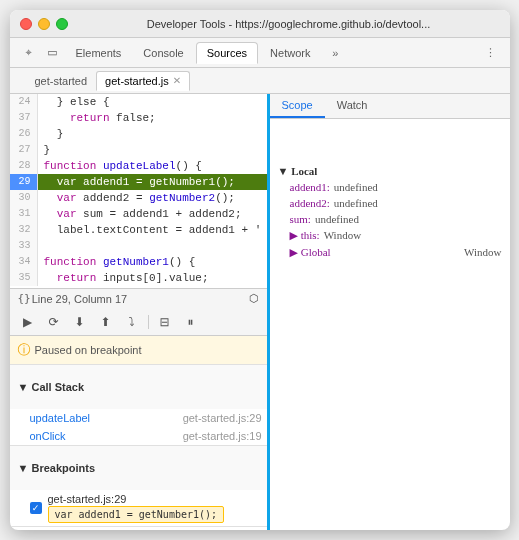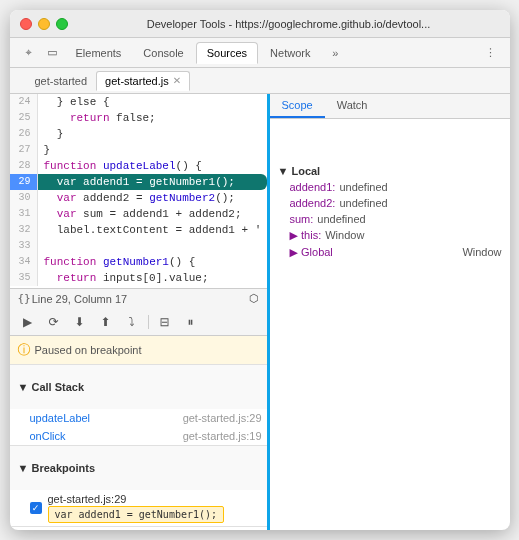--- a/index.html
+++ b/index.html
@@ -148,22 +148,21 @@
       font-size: 11px;
       background: #fff;
     }
     .code-line {
       display: flex;
       align-items: flex-start;
       min-height: 16px;
       line-height: 16px;
     }
     .code-line.highlighted {
-      background: #0f766e;
-      border-radius: 6px;
+      background: #4d7c0f;
     }
     .code-line.highlighted .code-text {
       color: #fff;
     }
     .code-line.highlighted .line-num {
       color: #fff;
       background: #4d90fe;
     }
     .line-num {
       width: 28px;
@@ -318,20 +317,21 @@
       color: #555;
     }
     .scope-tab.active {
       color: #1a73e8;
       border-bottom: 2px solid #1a73e8;
       font-weight: 500;
     }
     .scope-content {
       padding: 4px;
       font-size: 11px;
+      font-family: Liberation Serif, serif;
     }
     .scope-section-label {
       display: flex;
       align-items: center;
       gap: 4px;
       padding: 2px 4px;
       color: #333;
       font-weight: 600;
       cursor: pointer;
     }
@@ -387,21 +387,21 @@
 
   <div class="main-area">
 
     <div class="code-panel">
       <div class="code-editor">
         <div class="code-line">
           <span class="line-num">24</span>
           <span class="code-text">  } else {</span>
         </div>
         <div class="code-line">
-          <span class="line-num">25</span>
+          <span class="line-num">37</span>
           <span class="code-text">    <span class="kw">return</span> false;</span>
         </div>
         <div class="code-line">
           <span class="line-num">26</span>
           <span class="code-text">  }</span>
         </div>
         <div class="code-line">
           <span class="line-num">27</span>
           <span class="code-text">}</span>
         </div>

